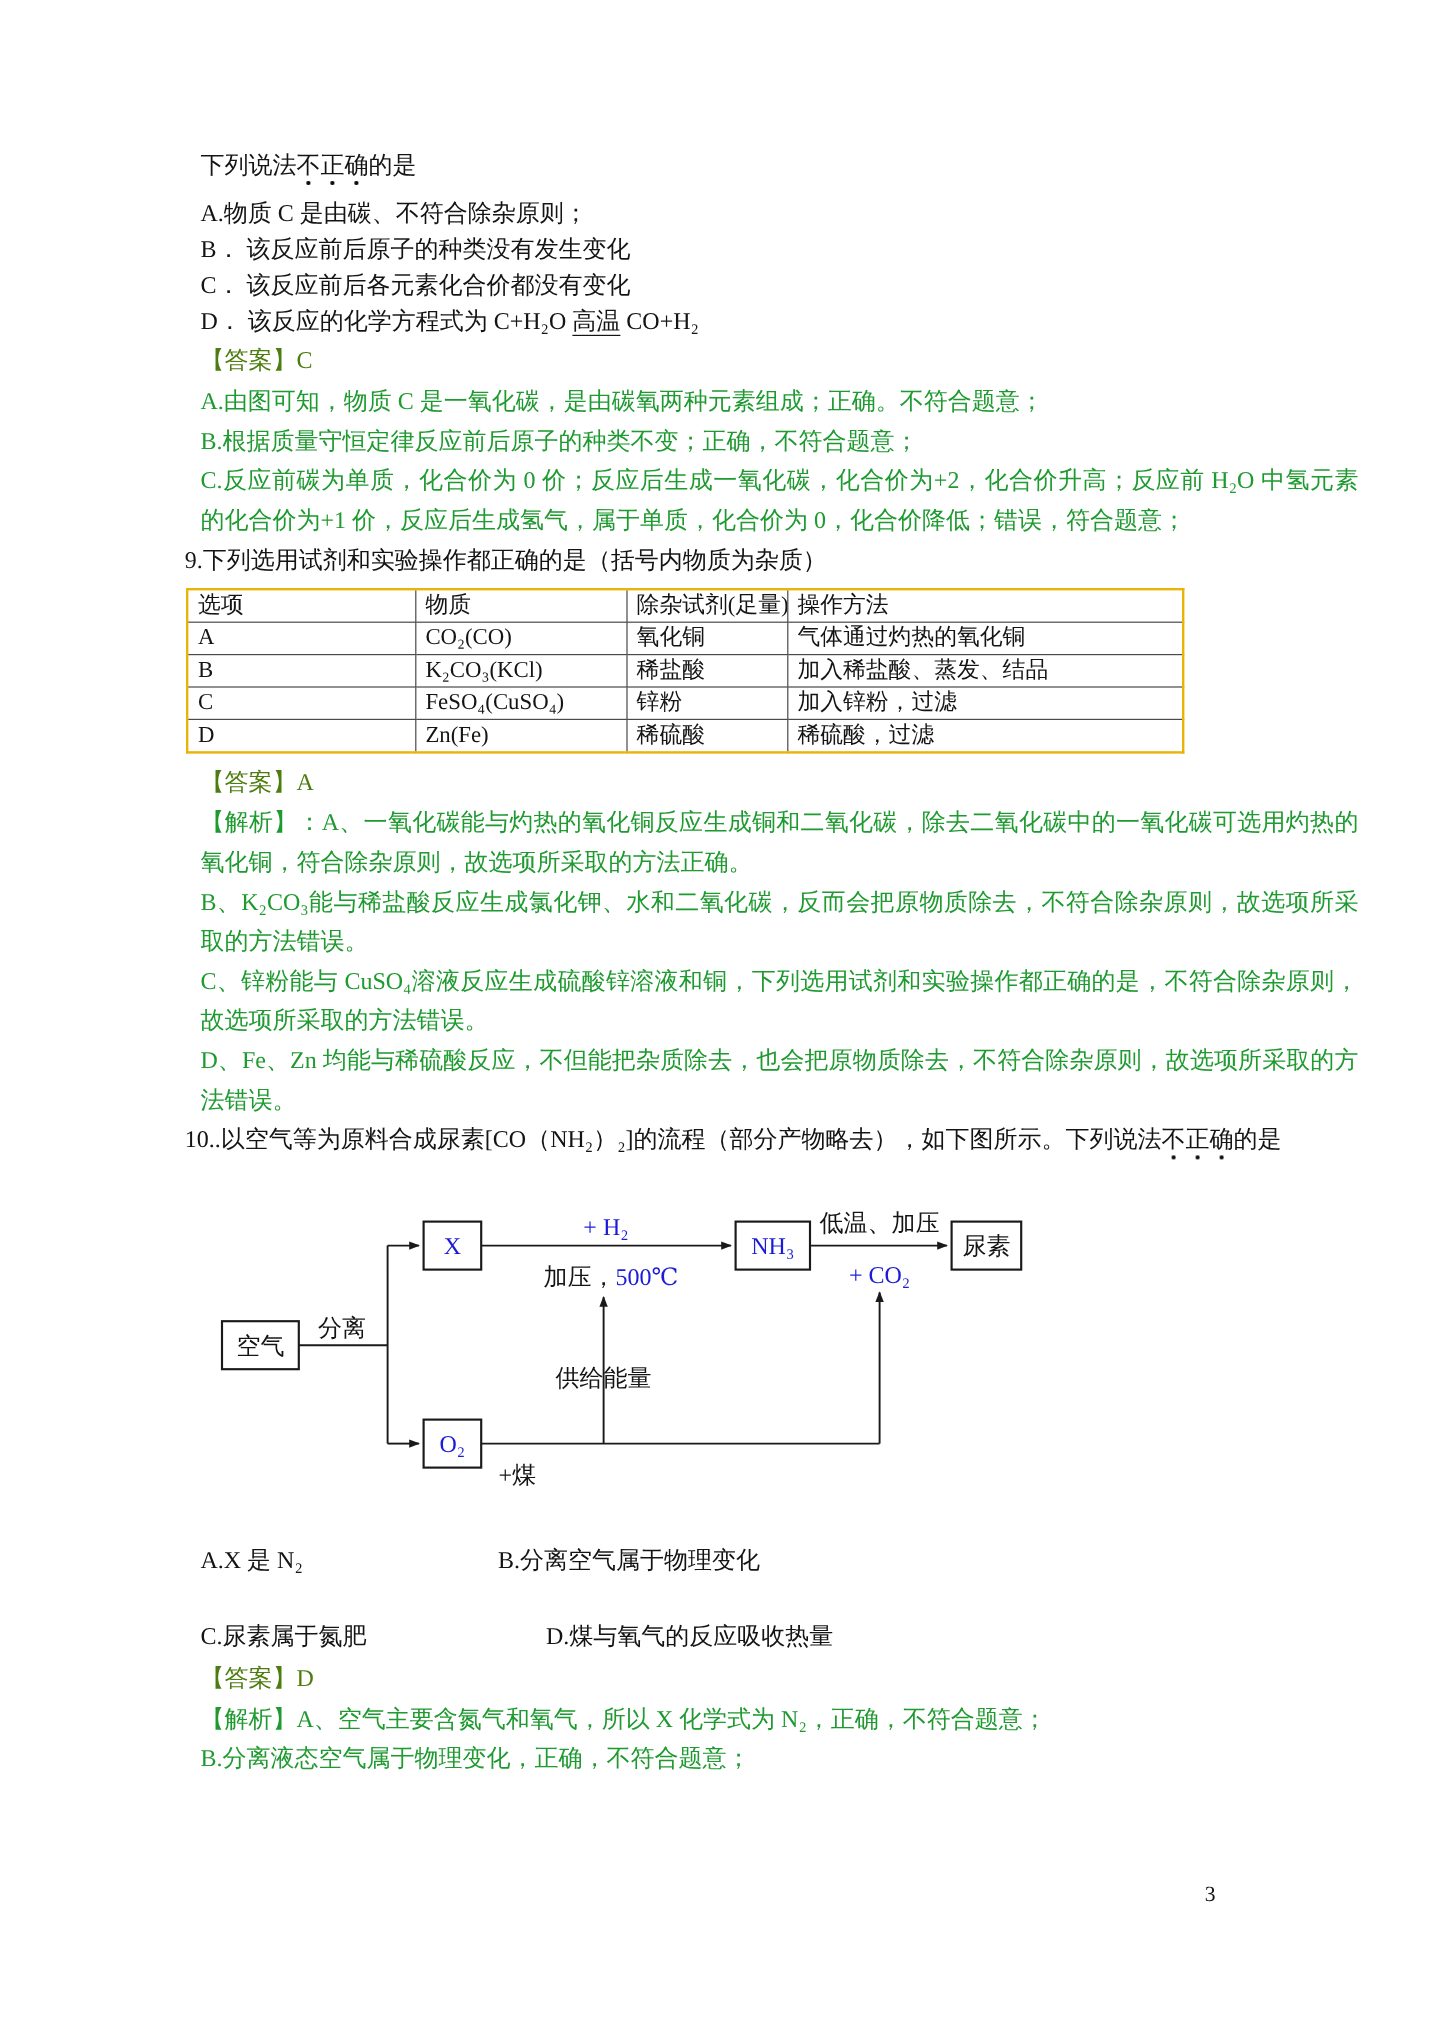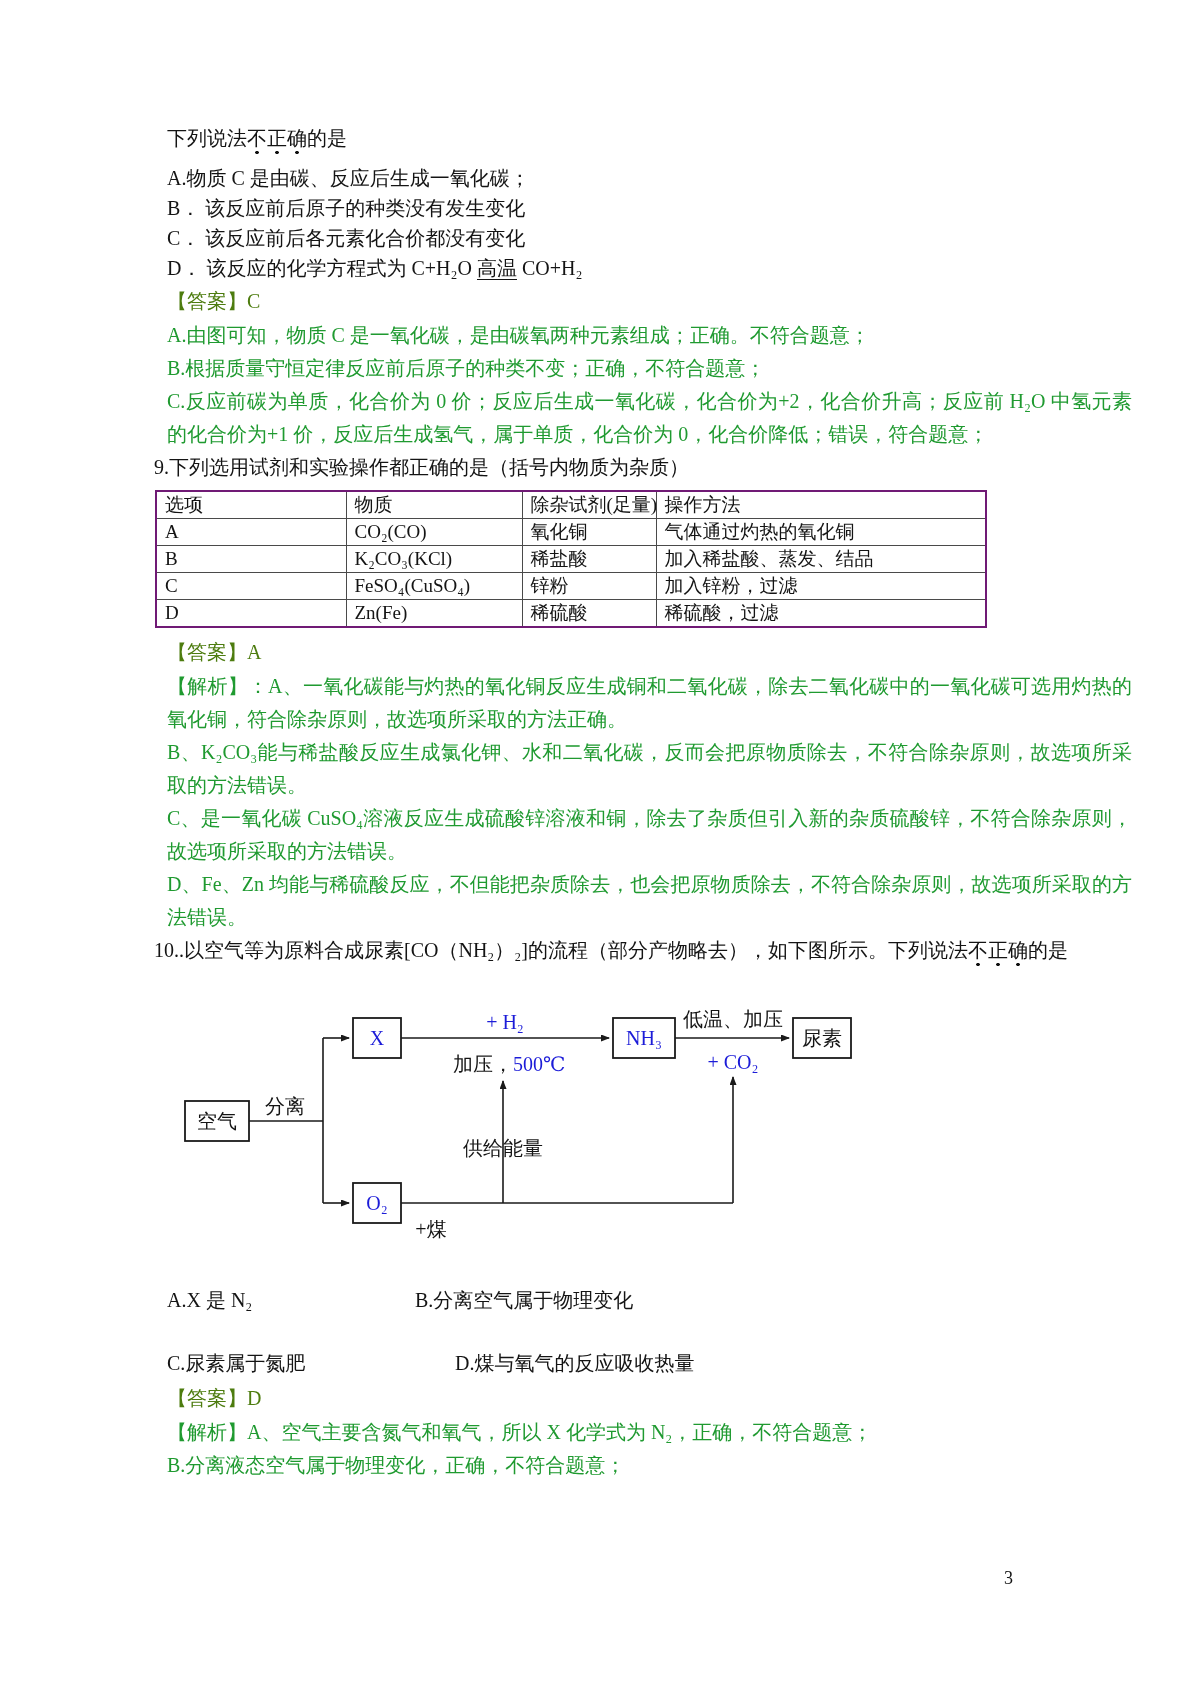--- a/index.html
+++ b/index.html
@@ -31,39 +31,39 @@
     border-collapse:collapse;margin:6px 0 8px -12px;
     width:830px;table-layout:fixed;
     font-size:19px;
   }
   table.purif td,table.purif th{
     border:1px solid #4a4a4a;
     font-weight:normal;text-align:left;
     padding:1px 8px;line-height:24px;height:24px;
     overflow:hidden;white-space:nowrap;
   }
-  table.purif{border:2px solid #701a75;}
+  table.purif{border:2px solid #eab308;}
   col.c1{width:190px}col.c2{width:176px}col.c3{width:134px}col.c4{width:330px}
   .two-col{display:flex;line-height:33px;margin-top:30px;}
   .two-col .cell1{width:248px;}
   .two-col.row2 .cell1{width:288px;}
   .diagram-wrap{margin:26px 0 10px 6px;}
   svg text{font-family:"Liberation Serif","DejaVu Serif",serif;font-size:20px;fill:#141414;}
   svg text.blue{fill:#1c1cd8;}
   svg tspan.blue{fill:#1c1cd8;}
   .page-num{position:absolute;left:1004px;top:1568px;font-size:18px;}
 </style>
 </head>
 <body>
 
 <div class="content">
 
   <div class="para"><span>下列说法</span><span class="dots">不正确</span><span>的是</span></div>
   <ul class="options">
-    <li>A.物质 C 是由碳、反应后生成一氧化碳；</li>
+    <li>A.物质 C 是由碳、不符合除杂原则；</li>
     <li>B． 该反应前后原子的种类没有发生变化</li>
     <li>C． 该反应前后各元素化合价都没有变化</li>
     <li><span>D． 该反应的化学方程式为 C+H₂O </span><span class="u">高温</span><span> CO+H₂</span></li>
   </ul>
   <div class="answer-line"><span class="red">【答案】</span><span class="red">C</span></div>
   <div class="para green">A.由图可知，物质 C 是一氧化碳，是由碳氧两种元素组成；正确。不符合题意；</div>
   <div class="para green">B.根据质量守恒定律反应前后原子的种类不变；正确，不符合题意；</div>
   <div class="para green">C.反应前碳为单质，化合价为 0 价；反应后生成一氧化碳，化合价为+2，化合价升高；反应前 H₂O 中氢元素的化合价为+1 价，反应后生成氢气，属于单质，化合价为 0，化合价降低；错误，符合题意；</div>
 
   <div class="para stem">9.下列选用试剂和实验操作都正确的是（括号内物质为杂质）</div>
@@ -103,21 +103,21 @@
       <td>D</td>
       <td>Zn(Fe)</td>
       <td>稀硫酸</td>
       <td>稀硫酸，过滤</td>
     </tr>
   </tbody>
     </table>
   <div class="answer-line"><span class="red">【答案】</span><span class="red">A</span></div>
   <div class="para green">【解析】：A、一氧化碳能与灼热的氧化铜反应生成铜和二氧化碳，除去二氧化碳中的一氧化碳可选用灼热的氧化铜，符合除杂原则，故选项所采取的方法正确。</div>
   <div class="para green">B、K₂CO₃能与稀盐酸反应生成氯化钾、水和二氧化碳，反而会把原物质除去，不符合除杂原则，故选项所采取的方法错误。</div>
-  <div class="para green">C、是一氧化碳 CuSO₄溶液反应生成硫酸锌溶液和铜，除去了杂质但引入新的杂质硫酸锌，不符合除杂原则，故选项所采取的方法错误。</div>
+  <div class="para green">C、锌粉能与 CuSO₄溶液反应生成硫酸锌溶液和铜，下列选用试剂和实验操作都正确的是，不符合除杂原则，故选项所采取的方法错误。</div>
   <div class="para green">D、Fe、Zn 均能与稀硫酸反应，不但能把杂质除去，也会把原物质除去，不符合除杂原则，故选项所采取的方法错误。</div>
 
   <div class="para stem"><span>10..以空气等为原料合成尿素[CO（NH₂）₂]的流程（部分产物略去），如下图所示。下列说法</span><span class="dots">不正确</span><span>的是</span></div>
 
   <div class="diagram-wrap">
     <svg width="690" height="252" viewBox="0 0 690 252">
       <defs>
         <marker id="arr" markerWidth="9" markerHeight="8" refX="8" refY="3.5" orient="auto" markerUnits="userSpaceOnUse">
           <path d="M0,0 L9,3.5 L0,7 Z" fill="#1a1a1a"></path>
         </marker>

